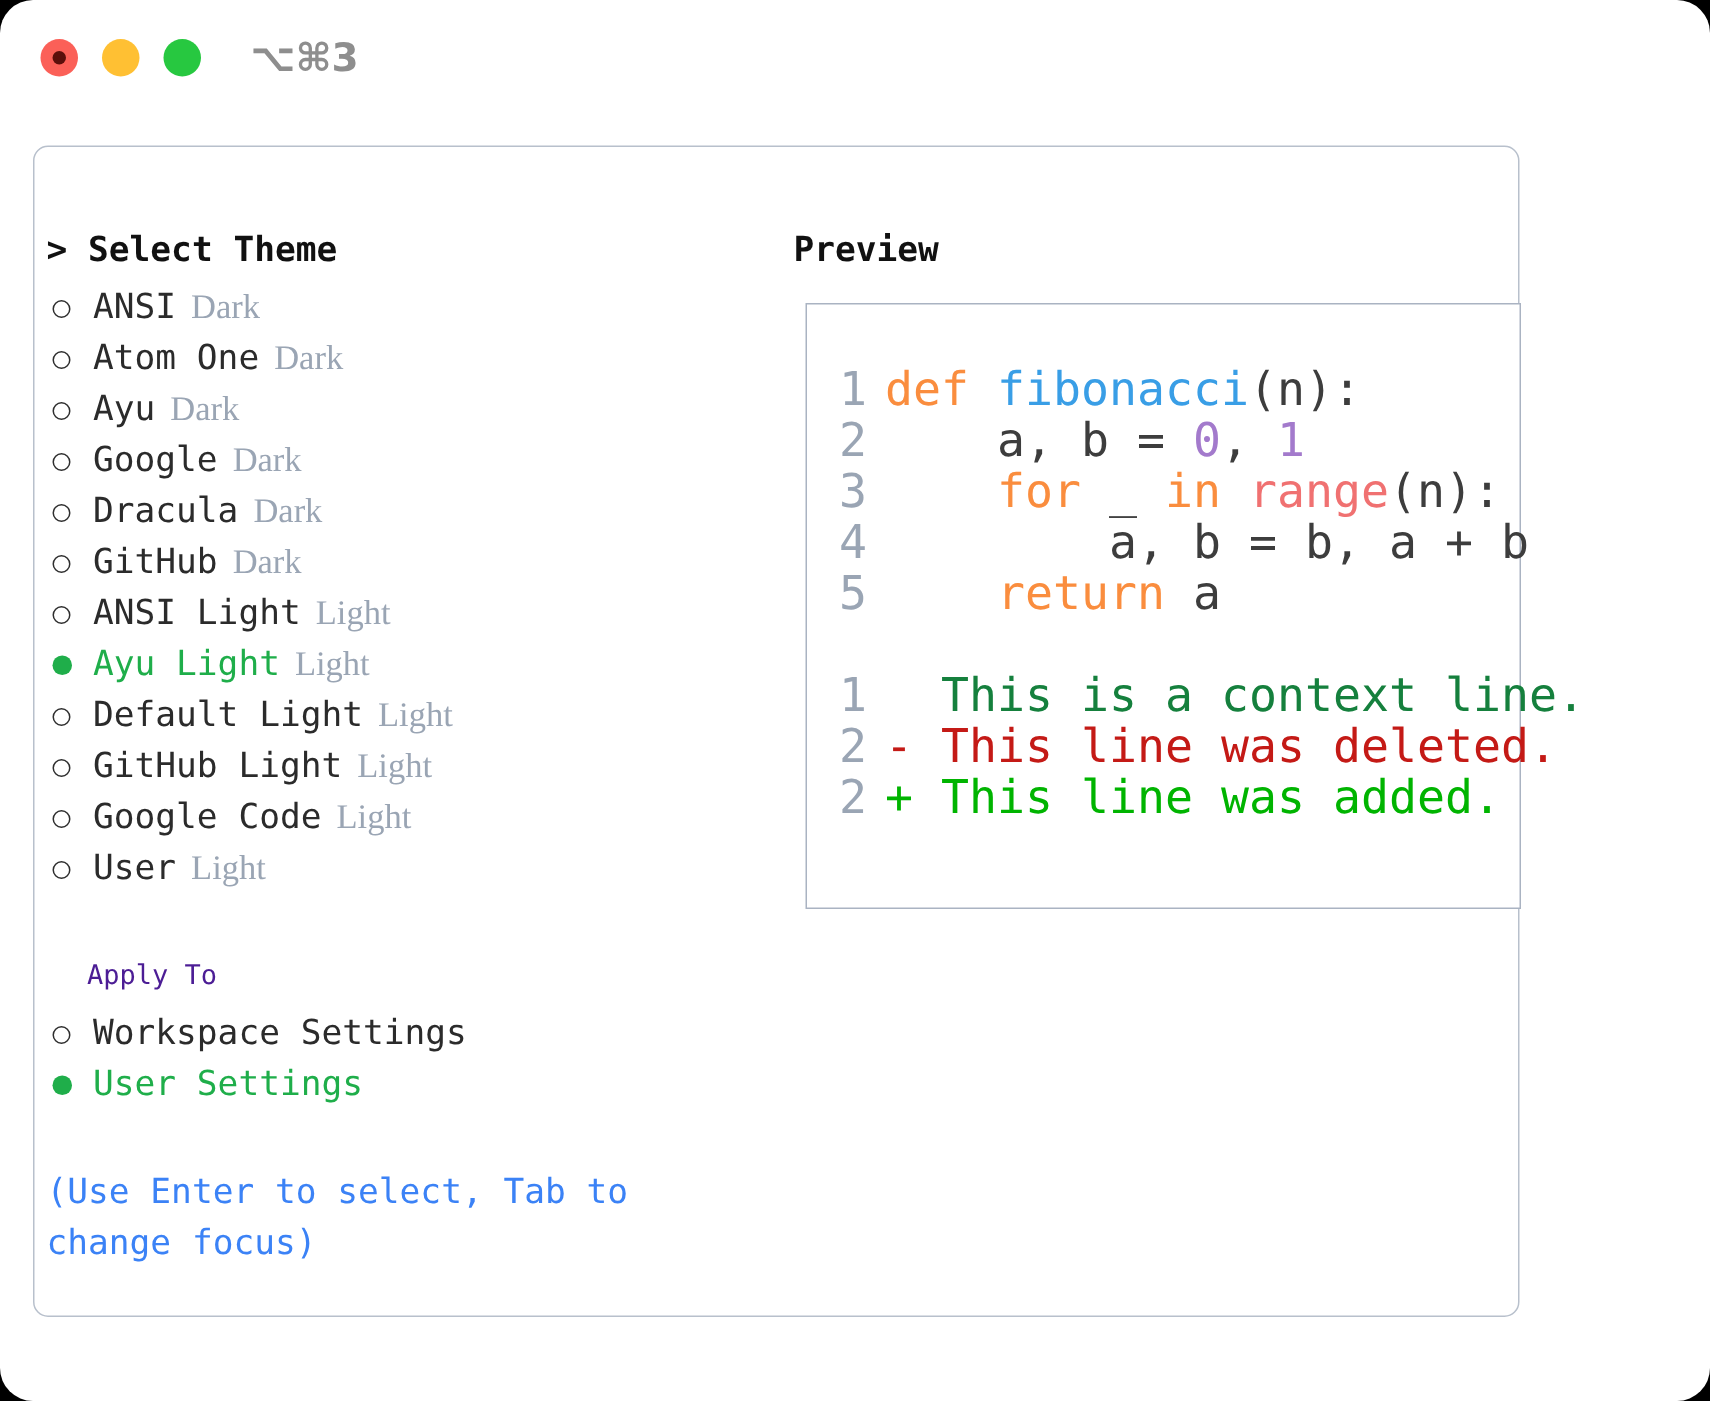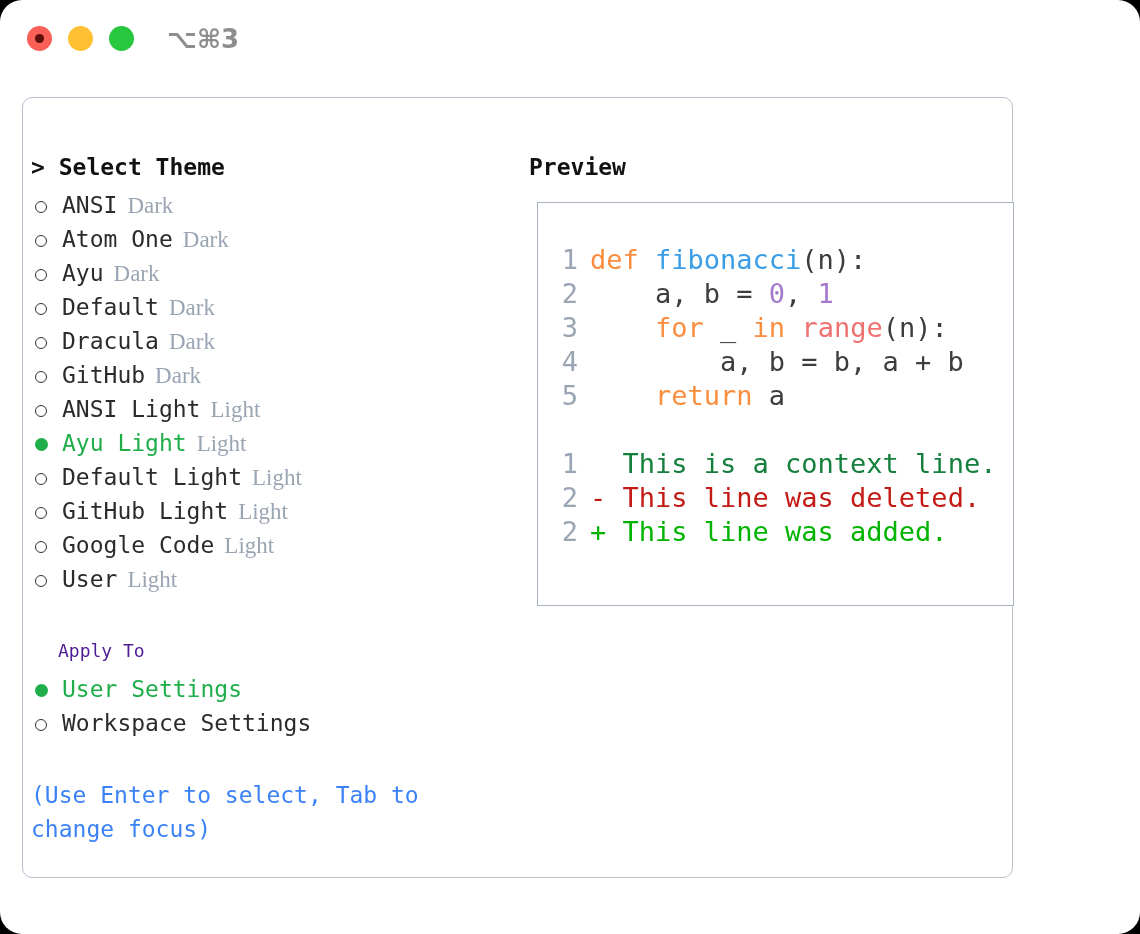--- a/index.html
+++ b/index.html
@@ -189,21 +189,21 @@
     height: 404px;
     border: 1.5px solid #aab3c2;
     box-sizing: border-box;
     background: #ffffff;
   }
 
   .code {
     position: absolute;
     left: 14px;
     top: 40px;
-    font-size: 27px;
+    font-size: 31px;
     line-height: 34px;
     white-space: pre;
   }
 
   .code-line {
     height: 34px;
     line-height: 34px;
     white-space: pre;
   }
 
@@ -241,37 +241,37 @@
   </div>
 
   <div class="card">
 
     <div class="left-pane">
       <div class="heading">&gt; Select Theme</div>
       <ul class="theme-list" id="theme-list">
           <li class="opt-row"><span class="marker"><span class="dot-hollow"></span></span><span class="opt-name">ANSI</span><span class="opt-kind">Dark</span></li>
           <li class="opt-row"><span class="marker"><span class="dot-hollow"></span></span><span class="opt-name">Atom One</span><span class="opt-kind">Dark</span></li>
           <li class="opt-row"><span class="marker"><span class="dot-hollow"></span></span><span class="opt-name">Ayu</span><span class="opt-kind">Dark</span></li>
-          <li class="opt-row"><span class="marker"><span class="dot-hollow"></span></span><span class="opt-name">Default</span><span class="opt-kind">Dark</span></li>
+          <li class="opt-row"><span class="marker"><span class="dot-hollow"></span></span><span class="opt-name">Google</span><span class="opt-kind">Dark</span></li>
           <li class="opt-row"><span class="marker"><span class="dot-hollow"></span></span><span class="opt-name">Dracula</span><span class="opt-kind">Dark</span></li>
           <li class="opt-row"><span class="marker"><span class="dot-hollow"></span></span><span class="opt-name">GitHub</span><span class="opt-kind">Dark</span></li>
           <li class="opt-row"><span class="marker"><span class="dot-hollow"></span></span><span class="opt-name">ANSI Light</span><span class="opt-kind">Light</span></li>
           <li class="opt-row selected"><span class="marker"><span class="dot-filled"></span></span><span class="opt-name">Ayu Light</span><span class="opt-kind">Light</span></li>
           <li class="opt-row"><span class="marker"><span class="dot-hollow"></span></span><span class="opt-name">Default Light</span><span class="opt-kind">Light</span></li>
           <li class="opt-row"><span class="marker"><span class="dot-hollow"></span></span><span class="opt-name">GitHub Light</span><span class="opt-kind">Light</span></li>
           <li class="opt-row"><span class="marker"><span class="dot-hollow"></span></span><span class="opt-name">Google Code</span><span class="opt-kind">Light</span></li>
           <li class="opt-row"><span class="marker"><span class="dot-hollow"></span></span><span class="opt-name">User</span><span class="opt-kind">Light</span></li>
         </ul>
 
       <div class="spacer-lg"></div>
 
       <div class="subheading">Apply To</div>
       <ul class="apply-list" id="apply-list">
+          <li class="opt-row"><span class="marker"><span class="dot-hollow"></span></span><span class="opt-name">Workspace Settings</span></li>
           <li class="opt-row selected"><span class="marker"><span class="dot-filled"></span></span><span class="opt-name">User Settings</span></li>
-          <li class="opt-row"><span class="marker"><span class="dot-hollow"></span></span><span class="opt-name">Workspace Settings</span></li>
         </ul>
 
       <div class="spacer-sm"></div>
 
       <div class="hint">(Use Enter to select, Tab to change focus)</div>
     </div>
 
     <div class="right-pane">
       <div class="heading">Preview</div>
 

